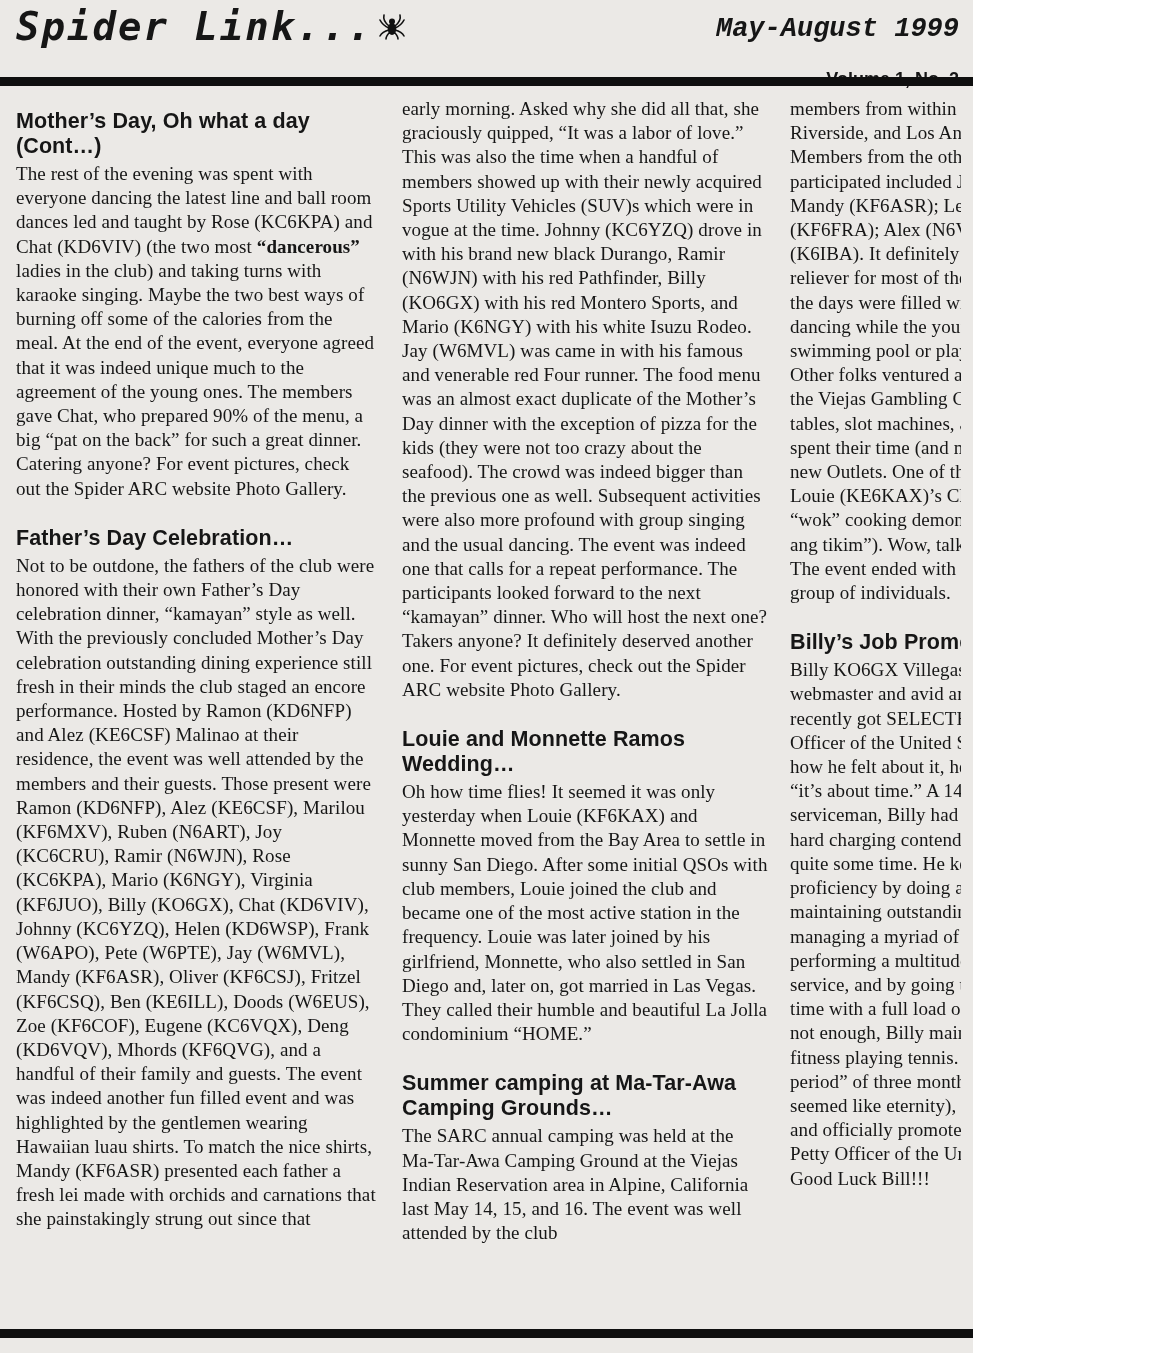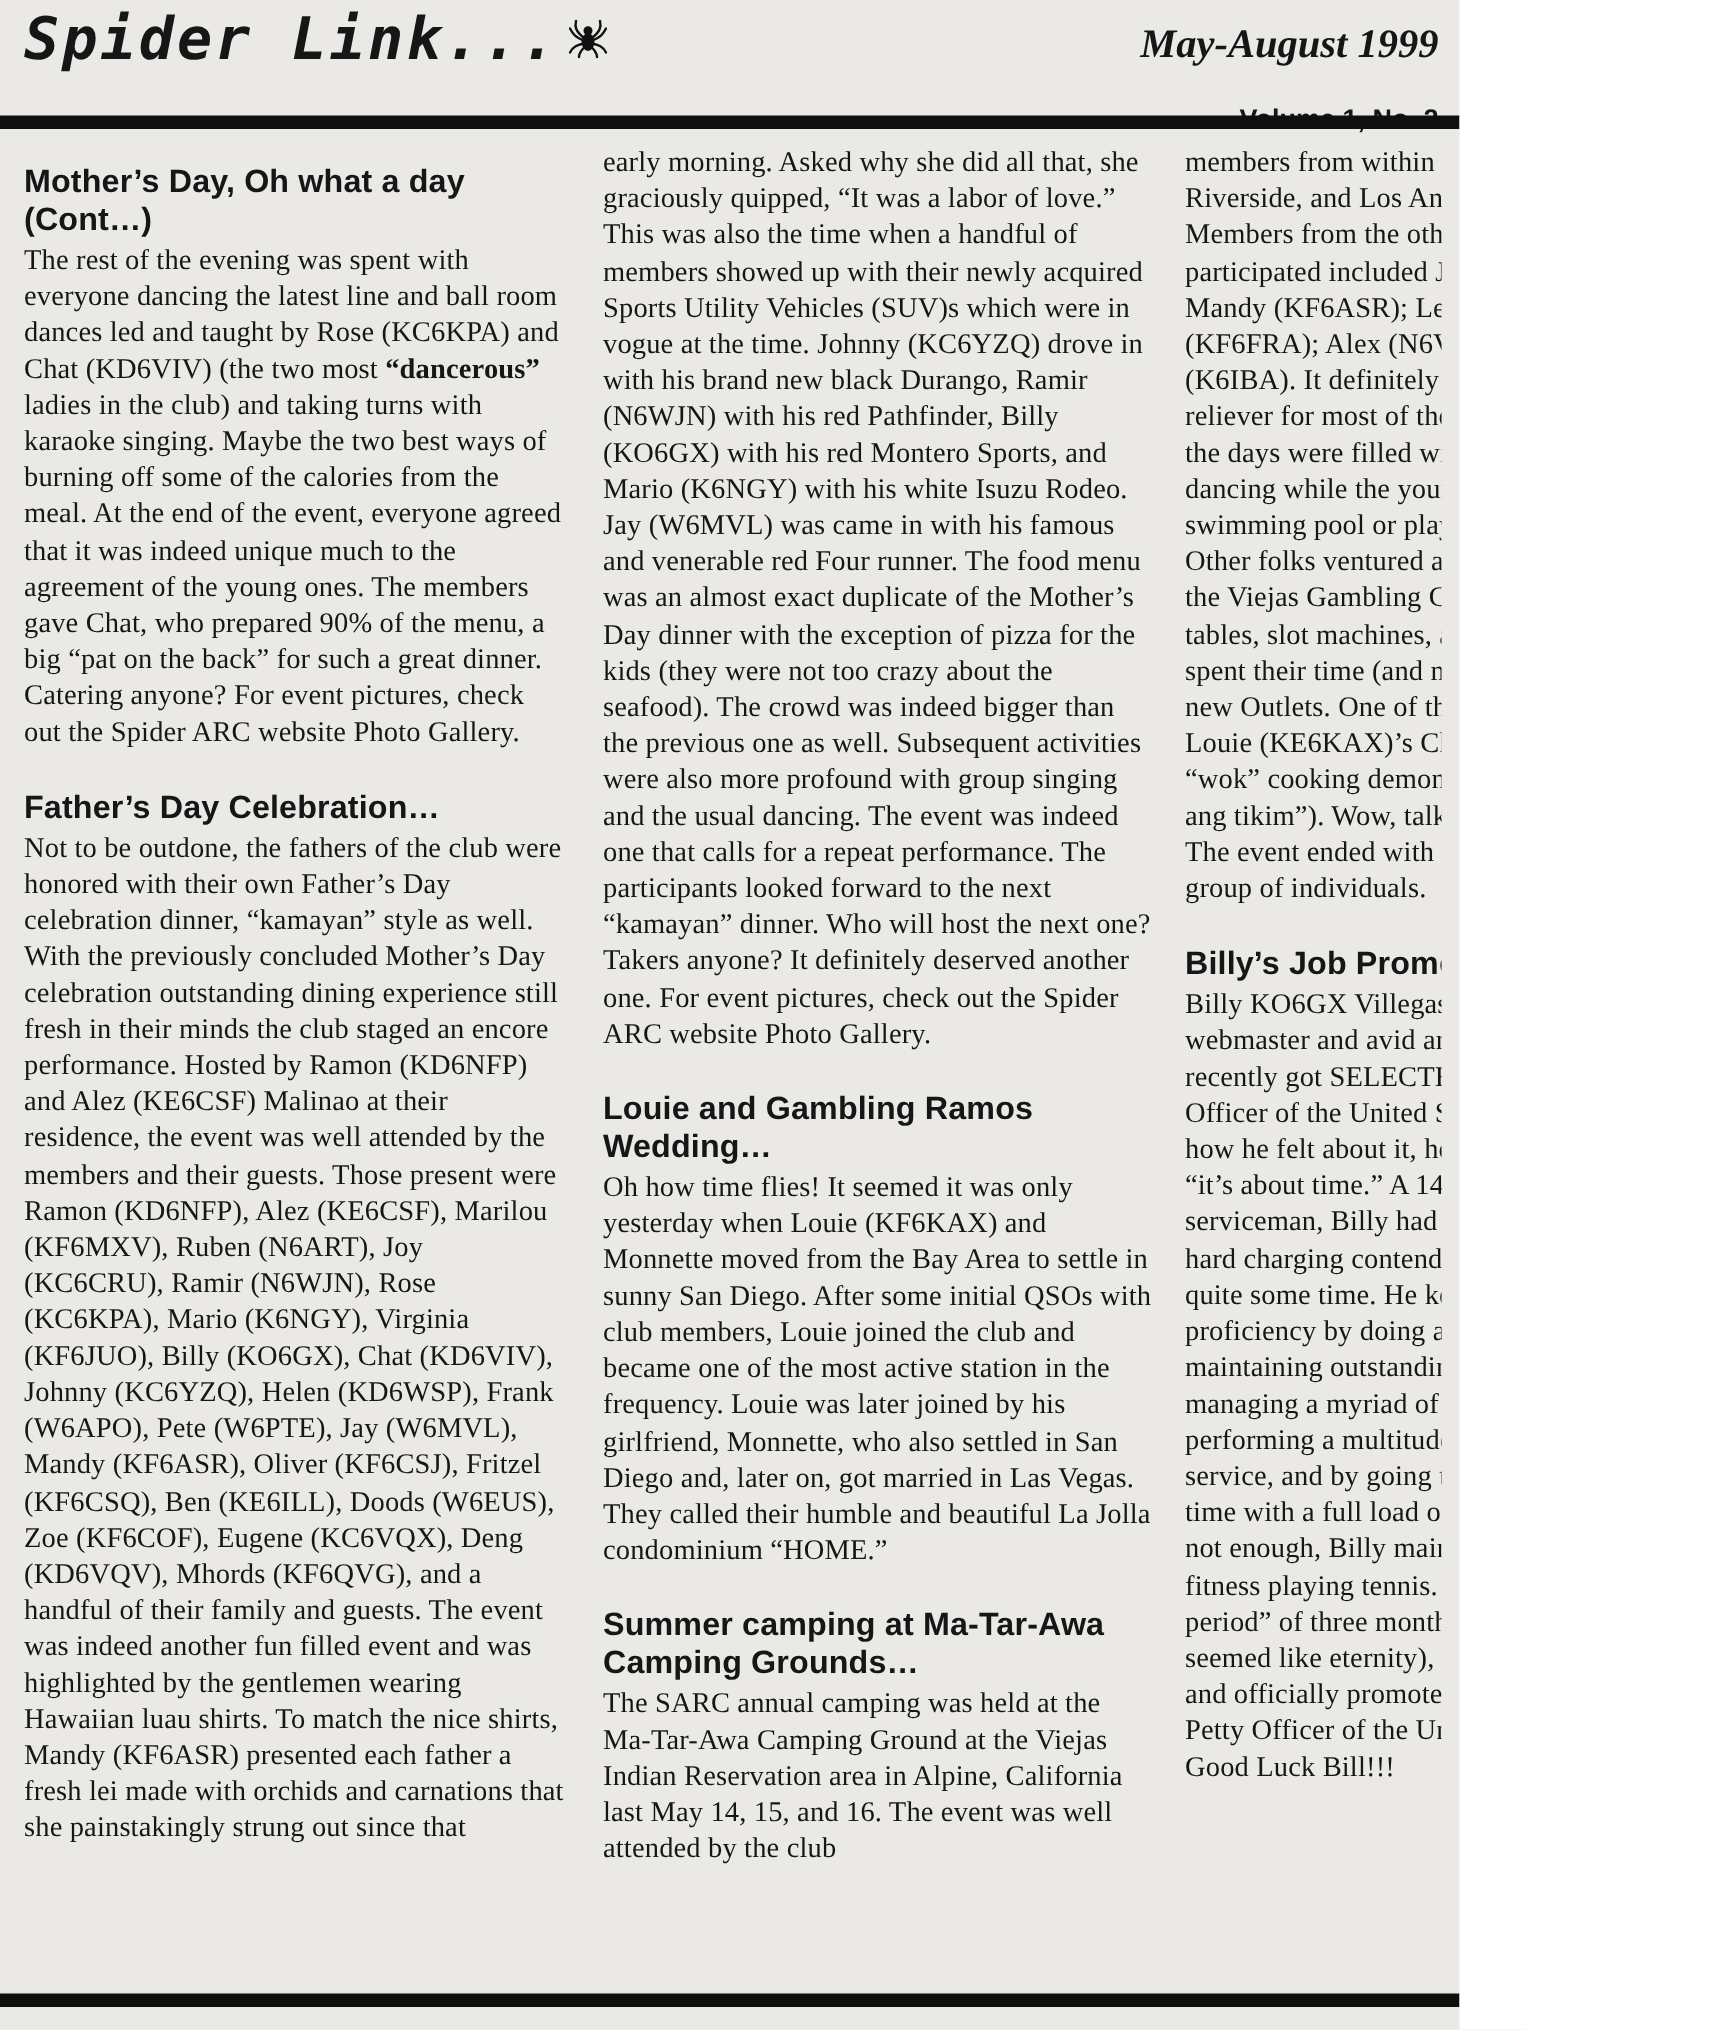--- a/index.html
+++ b/index.html
@@ -27,21 +27,21 @@
   }
   .spider-icon-wrap{display:inline-block;vertical-align:baseline;margin-left:6px;}
   .edition{
     font-family:"Liberation Sans", sans-serif;
     font-weight:bold;font-style:italic;
     font-size:17px;line-height:18px;
     margin-top:0px;
   }
   .masthead-right{position:absolute;right:14px;top:14px;text-align:right;}
   .issue-date{
-    font-family:Liberation Serif, serif;
+    font-family:Liberation Mono, monospace;
     font-weight:bold;font-style:italic;
     font-size:27px;line-height:30px;
   }
   .volume{
     font-family:"Liberation Sans", sans-serif;
     font-weight:bold;
     font-size:18px;line-height:22px;margin-top:24px;
   }
   .rule{background:#0f0f0f;height:9px;}
   .rule.top{position:absolute;left:0;right:0;top:77px;}
@@ -105,21 +105,21 @@
 
   <div class="content">
     <div class="column c1">
         <h2 class="section-heading">Mother’s Day, Oh what a day (Cont…)</h2>
         <p class="body-para"><span>The rest of the evening was spent with everyone dancing the latest line and ball room dances led and taught by Rose (KC6KPA) and Chat (KD6VIV) (the two most </span><b>“dancerous”</b><span> ladies in the club) and taking turns with karaoke singing. Maybe the two best ways of burning off some of the calories from the meal. At the end of the event, everyone agreed that it was indeed unique much to the agreement of the young ones. The members gave Chat, who prepared 90% of the menu, a big “pat on the back” for such a great dinner. Catering anyone? For event pictures, check out the Spider ARC website Photo Gallery.</span></p>
         <h2 class="section-heading">Father’s Day Celebration…</h2>
         <p class="body-para"><span>Not to be outdone, the fathers of the club were honored with their own Father’s Day celebration dinner, “kamayan” style as well. With the previously concluded Mother’s Day celebration outstanding dining experience still fresh in their minds the club staged an encore performance. Hosted by Ramon (KD6NFP) and Alez (KE6CSF) Malinao at their residence, the event was well attended by the members and their guests. Those present were Ramon (KD6NFP), Alez (KE6CSF), Marilou (KF6MXV), Ruben (N6ART), Joy (KC6CRU), Ramir (N6WJN), Rose (KC6KPA), Mario (K6NGY), Virginia (KF6JUO), Billy (KO6GX), Chat (KD6VIV), Johnny (KC6YZQ), Helen (KD6WSP), Frank (W6APO), Pete (W6PTE), Jay (W6MVL), Mandy (KF6ASR), Oliver (KF6CSJ), Fritzel (KF6CSQ), Ben (KE6ILL), Doods (W6EUS), Zoe (KF6COF), Eugene (KC6VQX), Deng (KD6VQV), Mhords (KF6QVG), and a handful of their family and guests. The event was indeed another fun filled event and was highlighted by the gentlemen wearing Hawaiian luau shirts. To match the nice shirts, Mandy (KF6ASR) presented each father a fresh lei made with orchids and carnations that she painstakingly strung out since that</span></p>
       </div>
     <div class="column c2">
         <p class="body-para"><span>early morning. Asked why she did all that, she graciously quipped, “It was a labor of love.”  This was also the time when a handful of members showed up with their newly acquired Sports Utility Vehicles (SUV)s which were in vogue at the time. Johnny (KC6YZQ) drove in with his brand new black Durango, Ramir (N6WJN) with his red Pathfinder, Billy (KO6GX) with his red Montero Sports, and Mario (K6NGY) with his white Isuzu Rodeo.  Jay (W6MVL) was came in with his famous and venerable red Four runner. The food menu was an almost exact duplicate of the Mother’s Day dinner with the exception of pizza for the kids (they were not too crazy about the seafood). The crowd was indeed bigger than the previous one as well. Subsequent activities were also more profound with group singing and the usual dancing. The event was indeed one that calls for a repeat performance. The participants looked forward to the next “kamayan” dinner. Who will host the next one? Takers anyone? It definitely deserved another one. For event pictures, check out the Spider ARC website Photo Gallery.</span></p>
-        <h2 class="section-heading">Louie and Gambling Ramos Wedding…</h2>
+        <h2 class="section-heading">Louie and Monnette Ramos Wedding…</h2>
         <p class="body-para"><span>Oh how time flies! It seemed it was only yesterday when Louie (KF6KAX) and Monnette moved from the Bay Area to settle in sunny San Diego. After some initial QSOs with club members, Louie joined the club and became one of the most active station in the frequency. Louie was later joined by his girlfriend, Monnette, who also settled in San Diego and, later on, got married in Las Vegas. They called their humble and beautiful La Jolla condominium “HOME.”</span></p>
         <h2 class="section-heading">Summer camping at Ma-Tar-Awa Camping Grounds…</h2>
         <p class="body-para"><span>The SARC annual camping was held at the Ma-Tar-Awa Camping Ground at the Viejas Indian Reservation area in Alpine, California last May 14, 15, and 16. The event was well attended by the club</span></p>
       </div>
     <div class="column c3">
         <p class="body-para"><span>members from within San Diego, Orange, Riverside, and Los Angeles counties. Members from the other counties who participated included Jay (W6MVL) and Mandy (KF6ASR); Leo (N6LEO) and Flora (KF6FRA); Alex (N6VVM); and Resty (K6IBA). It definitely was a welcomed stress reliever for most of the members. As usual, the days were filled with QSOs, singing, and dancing while the young ones were in the swimming pool or playing video games. Other folks ventured and tried their luck at the Viejas Gambling Casino crap tables, card tables, slot machines, and others while others spent their time (and money) shopping at the new Outlets. One of the main events was Louie (KE6KAX)’s Chinese gourmet style “wok” cooking demonstration (“kasama na ang tikim”). Wow, talking about awesome!!! The event ended with much more relaxed group of individuals.</span></p>
         <h2 class="section-heading">Billy’s Job Promotion to CPO…</h2>
         <p class="body-para"><span>Billy KO6GX Villegas, our very own webmaster and avid amateur operator, just recently got SELECTED as Chief Petty Officer of the United States Navy. Asked how he felt about it, he gracefully replied, “it’s about time.” A 14 year Navy serviceman, Billy had been a top notch and hard charging contender for the rank for quite some time. He keeps himself at top job proficiency by doing a lot of hard work, maintaining outstanding work evaluations, managing a myriad of collateral duties, performing a multitude of community service, and by going to school on his spare time with a full load of subjects. As if that is not enough, Billy maintains his physical fitness playing tennis. After an “initiation period” of three months (which Billy said, seemed like eternity), Billy will be initiated and officially promoted to the rank of Chief Petty Officer of the United States Navy. Good Luck Bill!!!</span></p>
       </div>
   </div>

